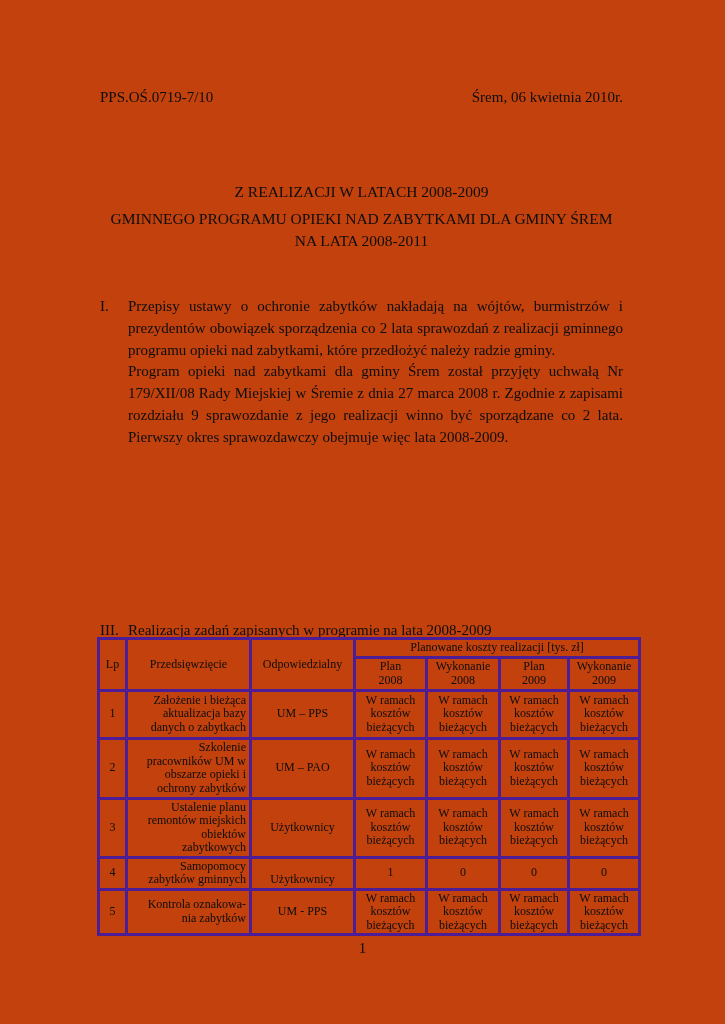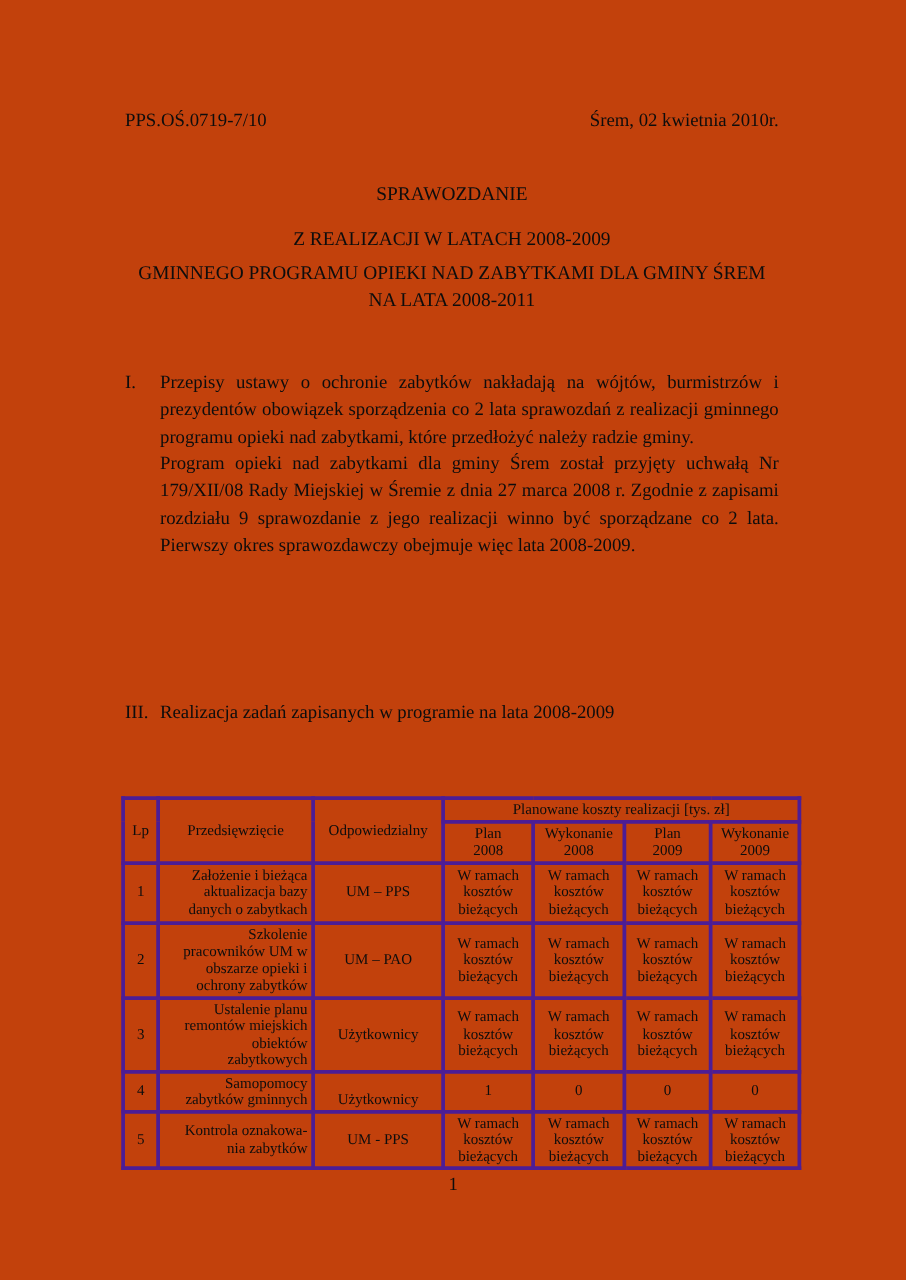--- a/index.html
+++ b/index.html
@@ -41,21 +41,21 @@
     left: 100px;
     width: 523px;
     padding-left: 28px;
     box-sizing: border-box;
     font-size: 15px;
     line-height: 21.8px;
     text-align: justify;
   }
   .section-1 { top: 296px; }
   .section-2 { top: 491px; }
-  .section-3 { top: 560px; text-align: left; }
+  .section-3 { top: 620px; text-align: left; }
   .section .marker {
     position: absolute;
     left: 0; top: 0;
     text-align: left;
   }
   .section p { margin: 0; }
 
   
   .costs-table {
     position: absolute;
@@ -97,24 +97,23 @@
     font-size: 15px;
   }
 </style>
 </head>
 <body>
 
 <div class="page">
 
   <div class="doc-header">
     <span>PPS.OŚ.0719-7/10</span>
-    <span>Śrem, 02 kwietnia 2010r.</span>
+    <span>Śrem, 06 kwietnia 2010r.</span>
   </div>
 
-  <div class="title-line title-1">SPRAWOZDANIE</div>
   <div class="title-line title-2">Z REALIZACJI W LATACH 2008-2009</div>
   <div class="title-line title-3">GMINNEGO PROGRAMU OPIEKI NAD ZABYTKAMI DLA GMINY ŚREM NA LATA 2008-2011</div>
 
   <div class="section section-1">
     <span class="marker">I.</span>
     <p>Przepisy ustawy o ochronie zabytków nakładają na wójtów, burmistrzów i prezydentów obowiązek sporządzenia co 2 lata sprawozdań z realizacji gminnego programu opieki nad zabytkami, które przedłożyć należy radzie gminy.</p>
     <p>Program opieki nad zabytkami dla gminy Śrem został przyjęty uchwałą Nr 179/XII/08 Rady Miejskiej w Śremie z dnia 27 marca 2008 r. Zgodnie z zapisami rozdziału 9 sprawozdanie z jego realizacji winno być sporządzane co 2 lata. Pierwszy okres sprawozdawczy obejmuje więc lata 2008-2009.</p>
   </div>
 
 

